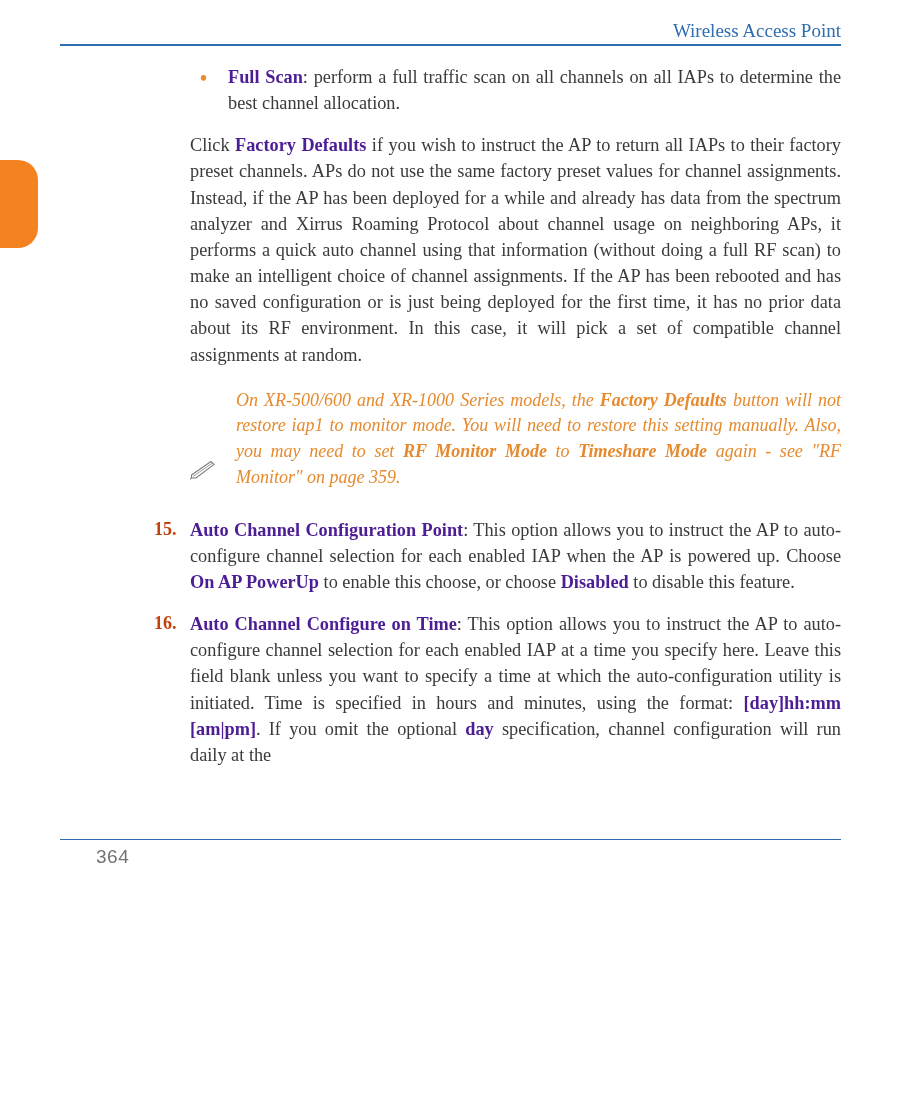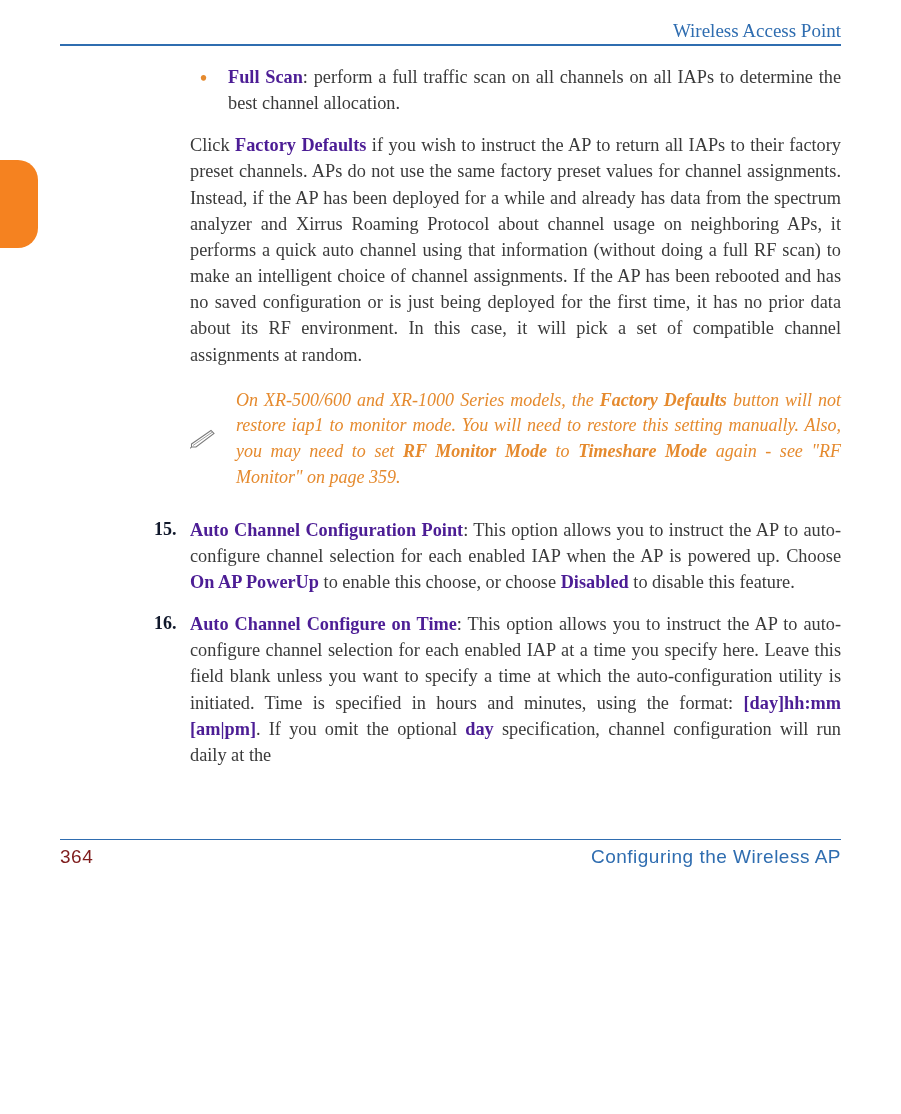--- a/index.html
+++ b/index.html
@@ -59,21 +59,21 @@
     left: -28px;
     top: 0;
     font-size: 20px;
     font-weight: bold;
   }
   .bold { font-weight: bold; color:#4c1d95; }
   .link { color: #3572a8; }
   .para { margin-bottom: 18px; margin-top: 16px; }
   .note-row {
     display: flex;
-    align-items: center;
+    align-items: flex-end;
     margin: 20px 0 26px 0;
   }
   .note-icon {
     flex: 0 0 46px;
     color: #6a6a6a;
     font-size: 26px;
     padding-top: 2px;
     text-align: left;
   }
   .note-text {
@@ -87,36 +87,36 @@
   .note-text .nb { font-weight: bold; font-style: italic; }
   .numbered {
     position: relative;
     padding-left: 0;
     margin-bottom: 16px;
   }
   .num {
     position: absolute;
     left: -36px;
     top: 0;
-    color: #0f172a;
+    color: #c2410c;
     font-weight: bold;
     font-size: 18px;
   }
   .footer {
     position: absolute;
     bottom: 24px;
     left: 60px;
     right: 60px;
     border-top: 1.6px solid #2f6db0;
     padding-top: 6px;
     display: flex;
     justify-content: space-between;
     font-size: 19px;
   }
-  .page-num { color: #7f1d1d; font-family: "Trebuchet MS", "Lucida Sans", sans-serif; letter-spacing:0.5px; }
+  .page-num { color: #737373; font-family: "Trebuchet MS", "Lucida Sans", sans-serif; letter-spacing:0.5px;margin-left:36px; }
   .foot-title { color: #2f6db0; font-family: "Trebuchet MS", "Lucida Sans", sans-serif; letter-spacing:0.5px; }
   .pen-icon {
     width: 30px; height: 22px;
   }
 </style>
 </head>
 <body>
 
 <div class="page">
 
@@ -158,16 +158,15 @@
 
     <div class="numbered">
       <span class="num">16.</span>
       <span class="bold">Auto Channel Configure on Time</span><span>: This option allows you to instruct the AP to auto-configure channel selection for each enabled IAP at a time you specify here. Leave this field blank unless you want to specify a time at which the auto-configuration utility is initiated. Time is specified in hours and minutes, using the format: </span><span class="bold">[day]hh:mm [am|pm]</span><span>. If you omit the optional </span><span class="bold">day</span><span> specification, channel configuration will run daily at the</span>
     </div>
 
   </div>
 
   <div class="footer">
     <span class="page-num">364</span>
-    <span class="foot-title">Configuring the Wireless AP</span>
   </div>
 
 </div>
 
 </body></html>

